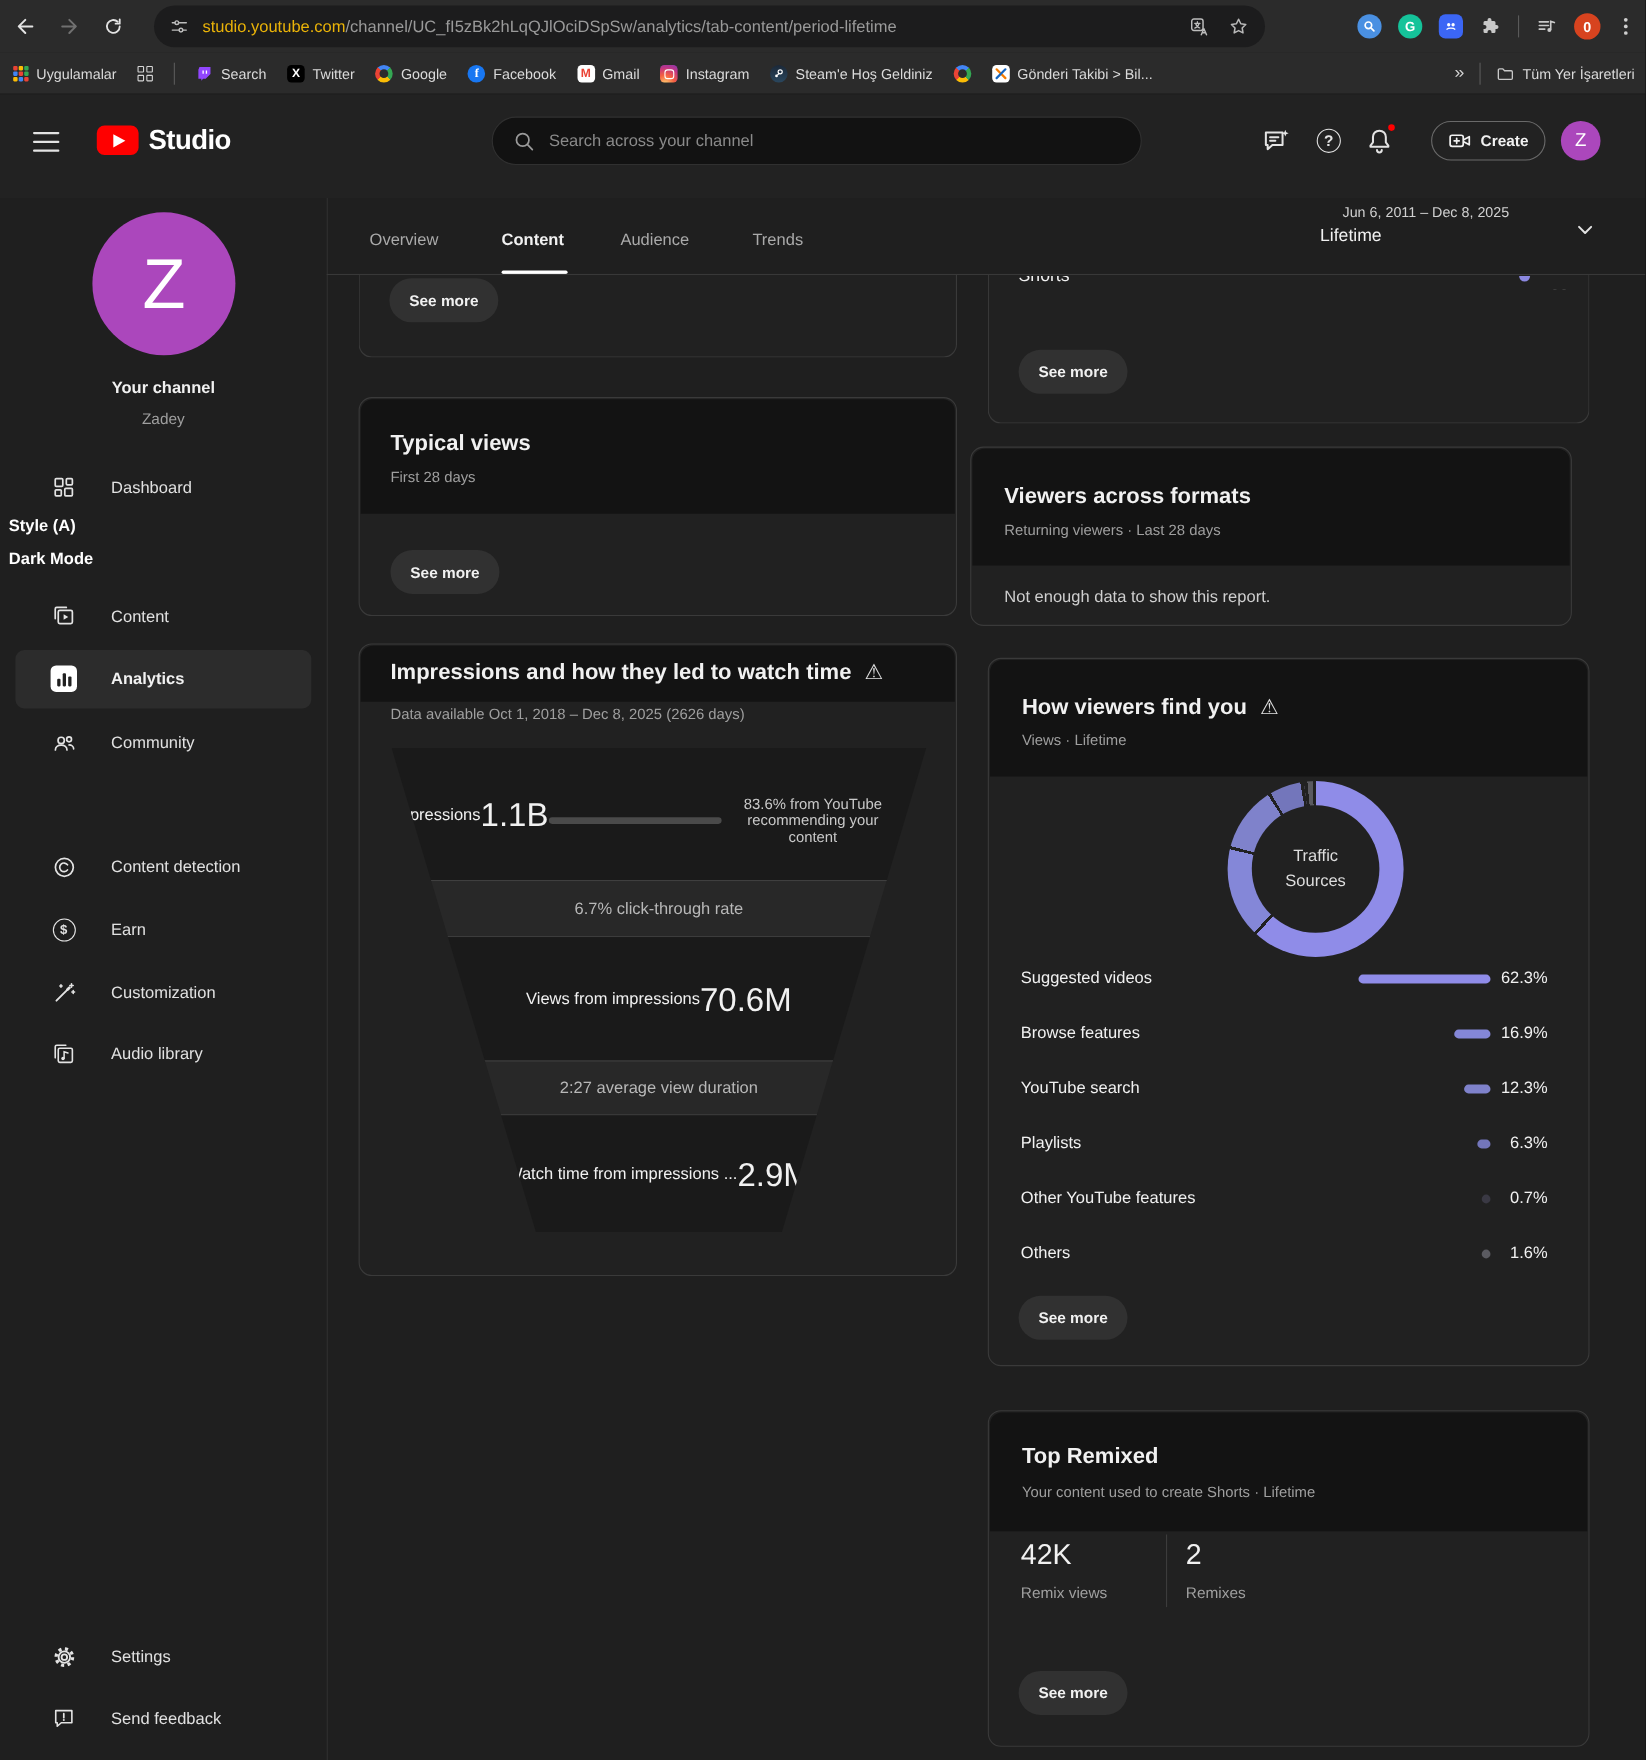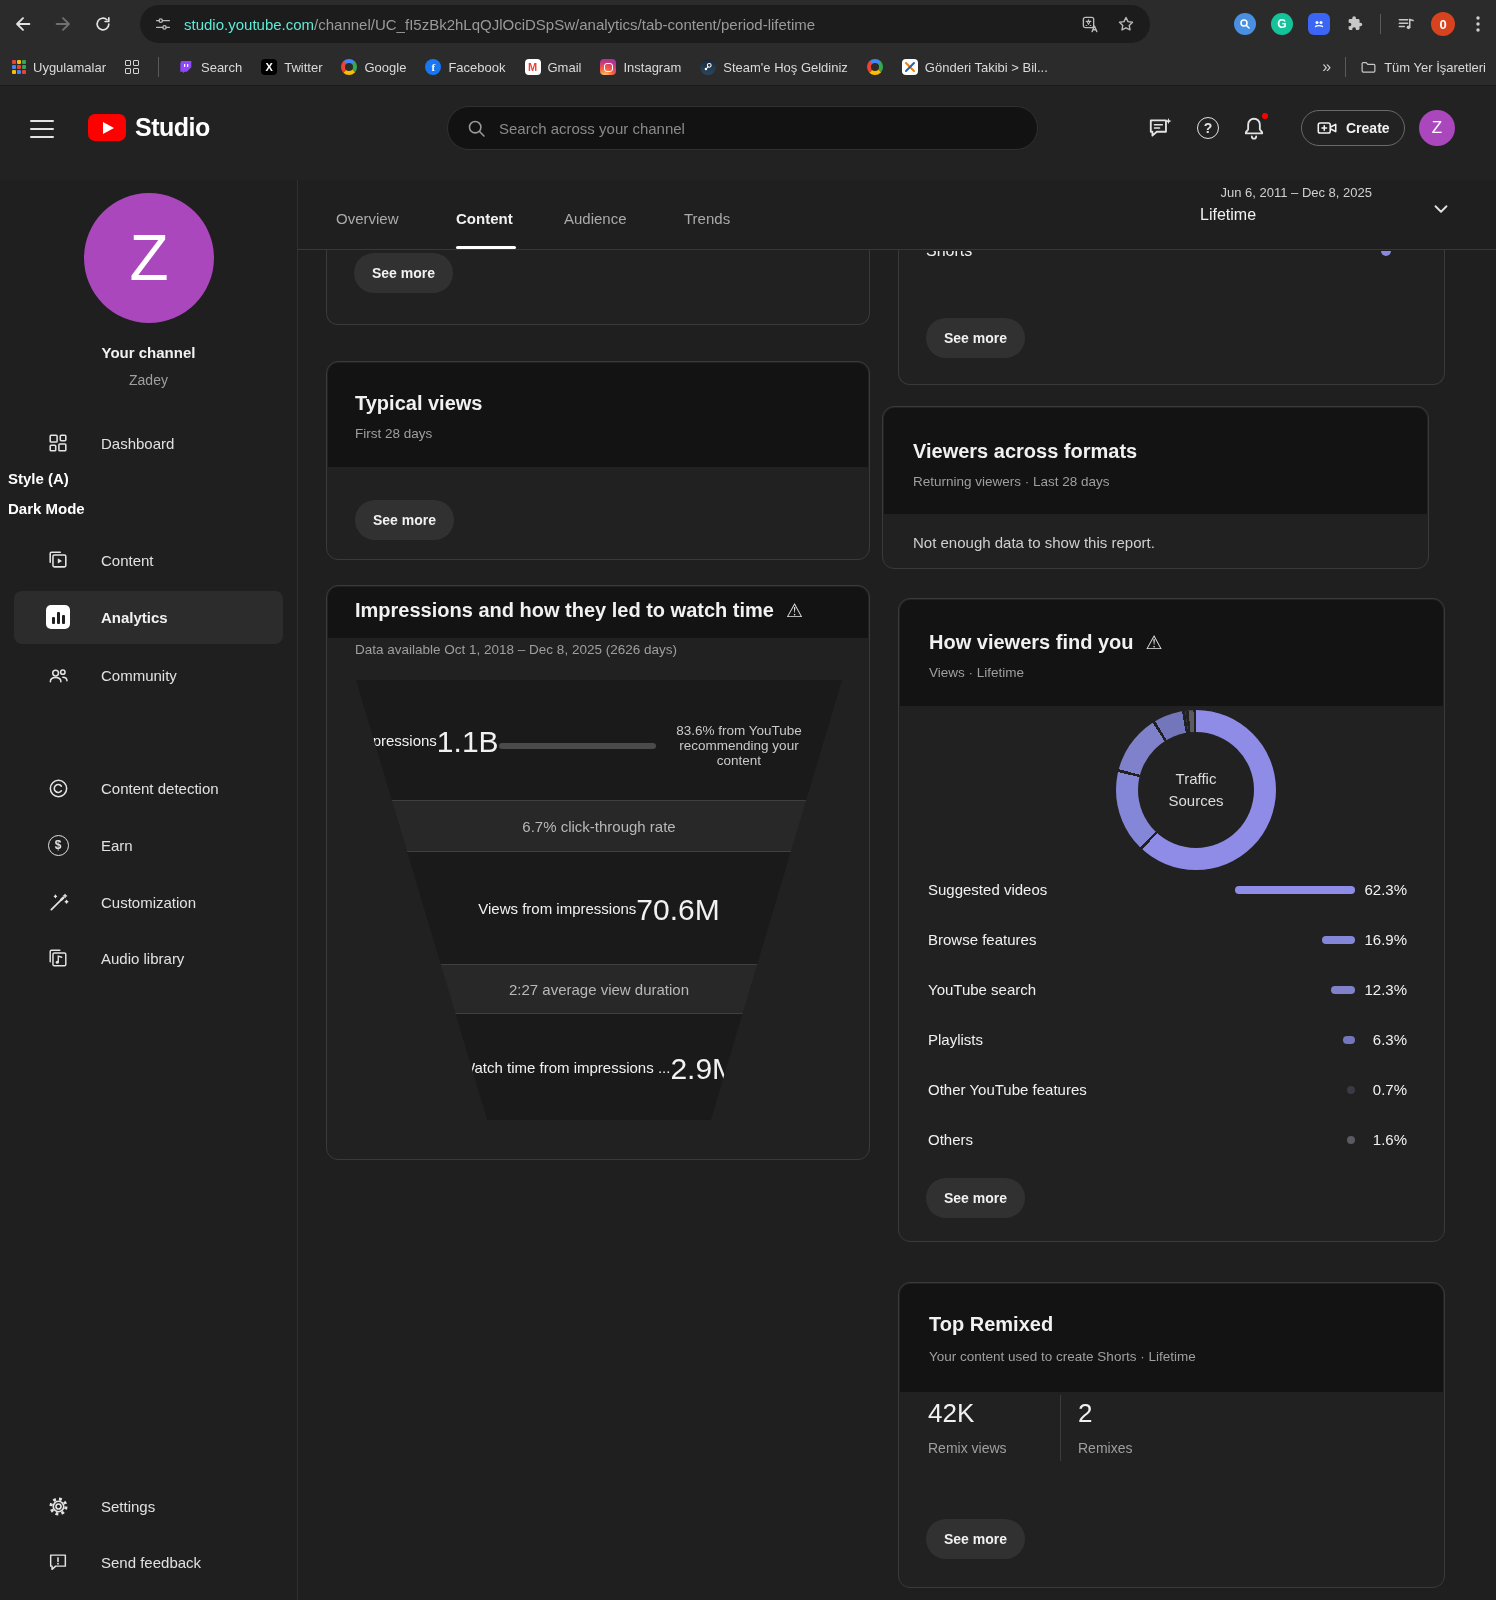--- a/index.html
+++ b/index.html
@@ -4,21 +4,21 @@
 <style>
 html,body{margin:0;padding:0;background:#141414;font-family:"Liberation Sans",sans-serif;}
 *{box-sizing:border-box;}
 #canvas{position:relative;width:1496px;height:1600px;background:#1f1f1f;overflow:hidden;}
 .abs{position:absolute;}
 svg{display:block;}
 
 .chrome-top{position:absolute;left:0;top:0;width:1496px;height:48px;background:#2b2b2b;display:flex;align-items:center;}
 .navbtn{width:34px;height:34px;display:flex;align-items:center;justify-content:center;border-radius:50%;margin-left:6px;}
 .omnibox{position:absolute;left:140px;top:5px;width:1010px;height:38px;background:#1c1c1d;border-radius:19px;display:flex;align-items:center;padding:0 14px;color:#9a9a9a;font-size:15px;}
-.omnibox .host{color:#5eead4;}
+.omnibox .host{color:#eab308;}
 .omni-right{margin-left:auto;display:flex;align-items:center;gap:16px;}
 .extrow{position:absolute;right:10px;top:0;height:48px;display:flex;align-items:center;gap:15px;}
 .extball{width:22px;height:22px;border-radius:50%;display:flex;align-items:center;justify-content:center;color:#fff;font-size:12px;font-weight:bold;}
 .vsep{width:1px;height:20px;background:#5a5a5a;}
 .badge0{width:24px;height:24px;border-radius:50%;background:#d7431f;color:#fff;font-size:13px;display:flex;align-items:center;justify-content:center;font-weight:bold;}
 
 .bmbar{position:absolute;left:0;top:48px;width:1496px;height:38px;background:#2b2b2b;border-bottom:1px solid #1a1a1a;}
 .bmleft{position:absolute;left:12px;top:0;height:38px;display:flex;align-items:center;gap:19px;}
 .bmright{position:absolute;right:10px;top:0;height:38px;display:flex;align-items:center;gap:14px;}
 .bm{display:flex;align-items:center;gap:7px;color:#dadada;font-size:13px;white-space:nowrap;cursor:default;}

